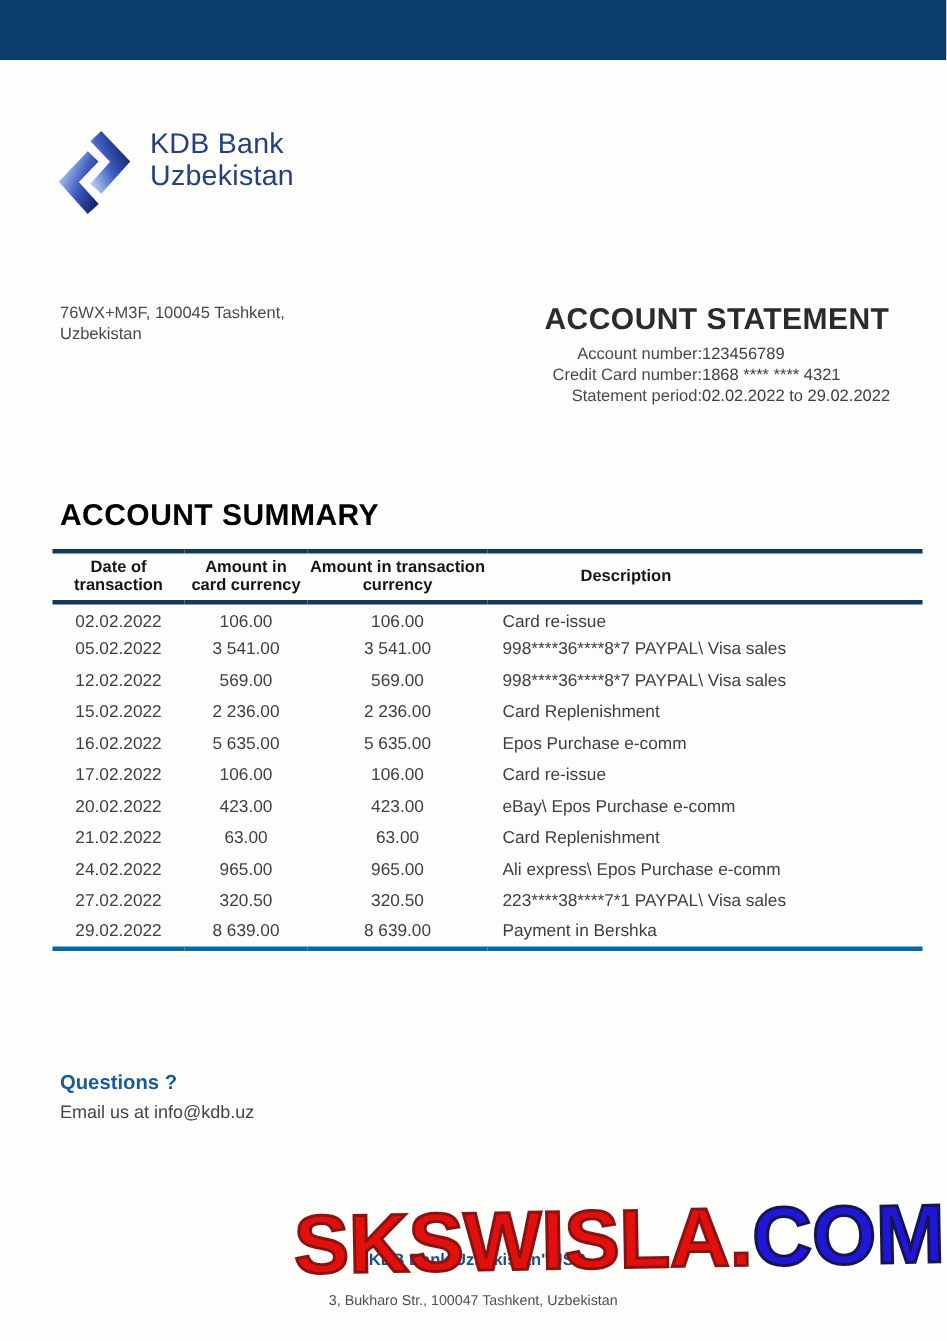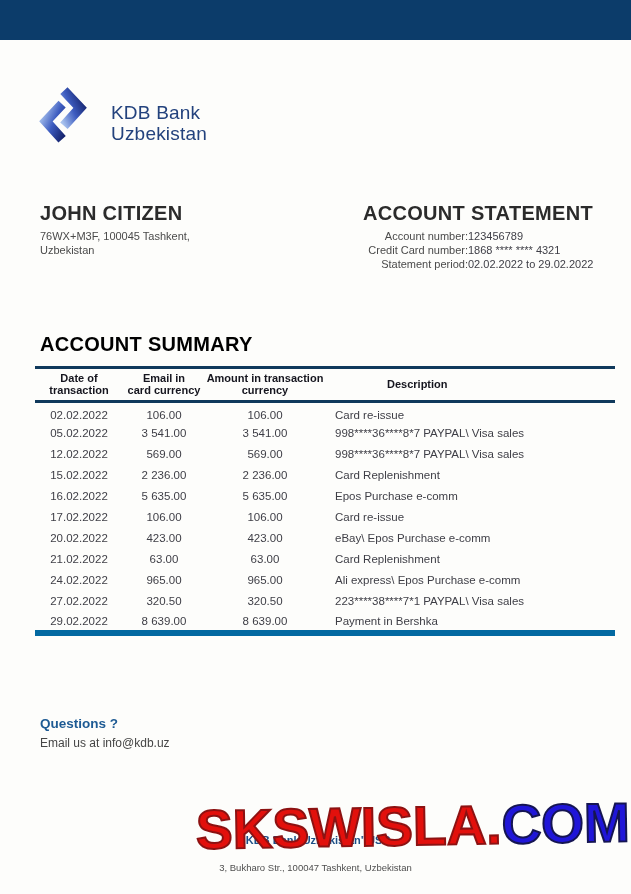--- a/index.html
+++ b/index.html
@@ -6,39 +6,39 @@
   html,body { margin:0; padding:0; }
   body {
     width: 631px; height: 894px;
     background: #fdfdfb;
     font-family: "Liberation Sans", sans-serif;
     position: relative;
     overflow: hidden;
   }
   .top-bar { height: 40px; width: 100%; background: #0c3c6a; }
 
-  .logo { display: flex; align-items: flex-end; margin: 46px 0 0 36px; gap: 11px; }
+  .logo { display: flex; align-items: flex-start; margin: 46px 0 0 36px; }
   .logo-icon { width: 54px; height: 58px; }
   .logo-text { margin-left: 10px; color: #23427d; font-size: 19px; line-height: 21px; font-weight: 500; letter-spacing: 0.2px; }
   .logo-text span { display: block; }
 
   .info-row { display: flex; margin: 58px 0 0 40px; }
   .customer-col { width: 323px; }
   .statement-col { width: 255px; }
   .h-big { font-size: 20px; font-weight: bold; color: #2b2b2b; margin: 0 0 4px 0; letter-spacing: 0.3px; }
   .addr, .field-label, .field-value { font-size: 11px; color: #4a4a4a; line-height: 14px; }
   .fields { margin-top: 2px; }
   .field-row { display: flex; line-height: 13px; text-align: right; }
   .field-label { width: 105px; }
   .field-value { color: #3e3e46; }
 
   .summary-title { font-size: 20px; font-weight: bold; color: #000000; margin: 62px 0 10px 40px; letter-spacing: 0.3px; }
 
   table { border-collapse: collapse; margin-left: 35px; width: 580px;
-          border-top: 3px solid #10395c; border-bottom: 6px solid #0369a1; }
+          border-top: 3px solid #10395c; border-bottom: 3px solid #0369a1; }
   thead tr { border-bottom: 3px solid #10395c; }
   th { font-size: 11px; font-weight: bold; color: #15151e; padding: 3px 0 4px 0; vertical-align: middle; }
   th span { display: block; line-height: 12px; white-space: nowrap; }
   td { font-size: 11.5px; color: #3e3e46; height: 21px; padding: 0; white-space: nowrap; }
   .c1 { width: 88px; text-align: center; }
   .c2 { width: 82px; text-align: center; }
   .c3 { width: 120px; text-align: center; }
   .c4 { text-align: left; padding-left: 10px; }
   th.c4 { padding-left: 62px; }
   tbody tr:first-child td { padding-top: 4px; }
@@ -82,21 +82,20 @@
     <polyline points="31,5 49,24 31,44" fill="none" stroke="url(#gB)" stroke-width="11"></polyline>
   </svg>
   <div class="logo-text">
     <span>KDB Bank</span>
     <span>Uzbekistan</span>
   </div>
 </div>
 
 <div class="info-row">
   <div class="customer-col">
-    <div class="h-big">JOHN CITIZEN</div>
     <div class="addr">76WX+M3F, 100045 Tashkent,</div>
     <div class="addr">Uzbekistan</div>
   </div>
   <div class="statement-col">
     <div class="h-big">ACCOUNT STATEMENT</div>
     <div class="fields">
       <div class="field-row">
         <span class="field-label">Account number:</span>
         <span class="field-value">123456789</span>
       </div>
@@ -115,21 +114,21 @@
 <div class="summary-title">ACCOUNT SUMMARY</div>
 
 <table>
   <thead>
     <tr>
       <th class="c1">
         <span>Date of</span>
         <span>transaction</span>
       </th>
       <th class="c2">
-        <span>Email in</span>
+        <span>Amount in</span>
         <span>card currency</span>
       </th>
       <th class="c3">
         <span>Amount in transaction</span>
         <span>currency</span>
       </th>
       <th class="c4">
         <span>Description</span>
       </th>
     </tr>

